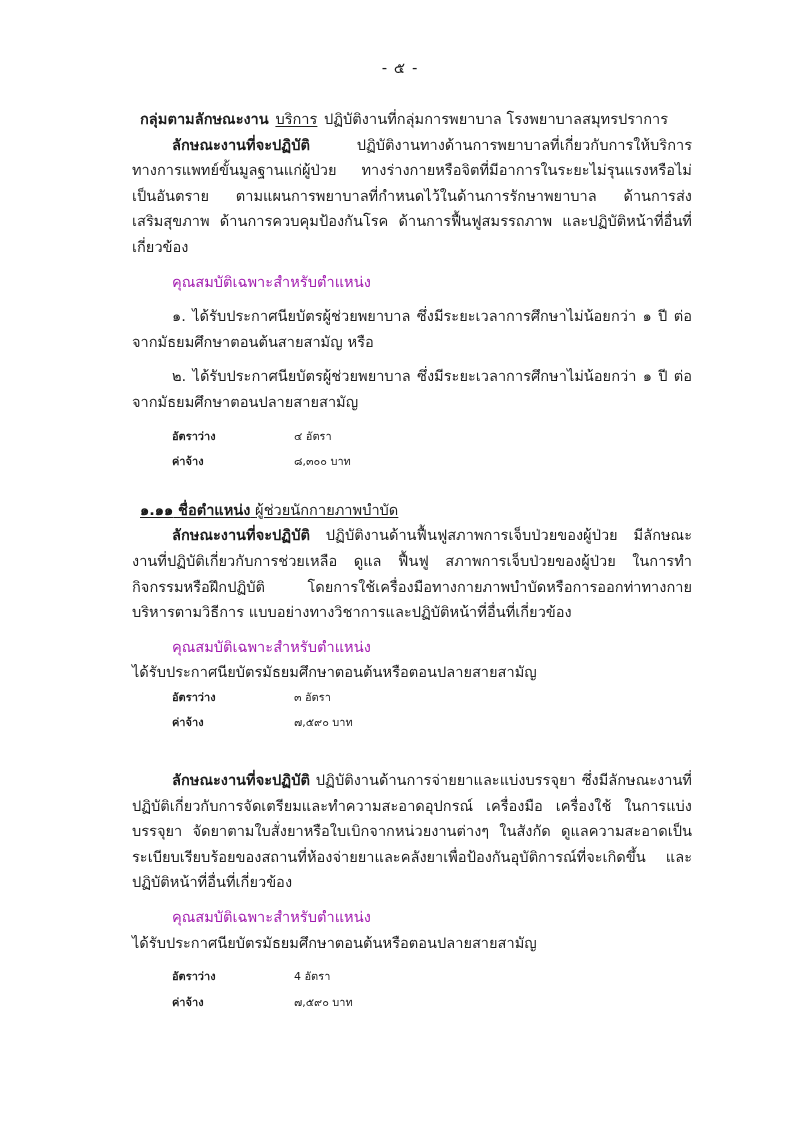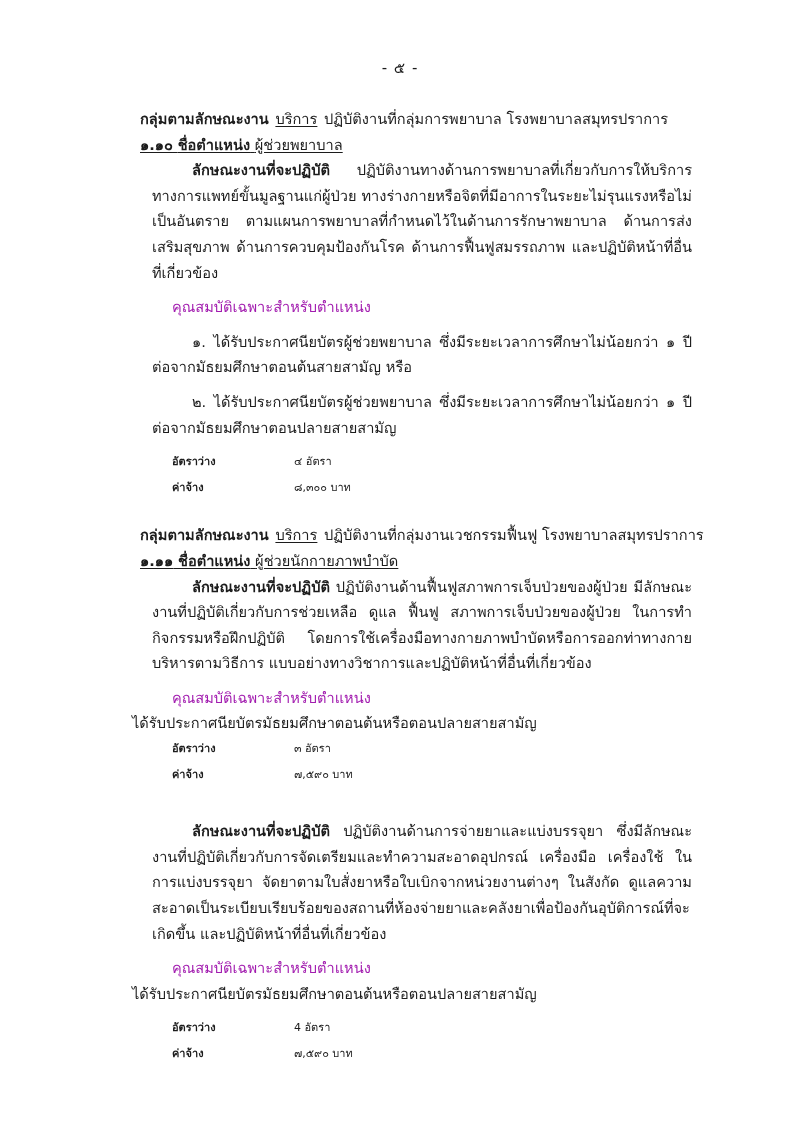--- a/index.html
+++ b/index.html
@@ -46,21 +46,20 @@
     line-height: 25.6px;
     text-align: justify;
     text-justify: inter-word;
     margin: 0 0 0 0;
     color: #1c1c1c;
     word-spacing: 0.2px;
   }
 
   .para.indent {
     text-indent: 40px;
-    margin-left: 20px;
   }
 
   
   .group-line {
     font-size: 14.6px;
     line-height: 25.6px;
     margin-left: 8px;
     color: #1c1c1c;
     white-space: nowrap;
   }
@@ -141,21 +140,20 @@
 <div class="page">
 
   <div class="page-number">- ๕ -</div>
 
   <div class="content">
 
     <div class="block">
 
       <div class="group-line"><span class="lbl">กลุ่มตามลักษณะงาน</span> <span class="ul">บริการ</span> <span class="rest">ปฏิบัติงานที่กลุ่มการพยาบาล โรงพยาบาลสมุทรปราการ</span></div>
 
-      <div class="position-line-wrap"><span class="position-line"><span class="num">๑.๑๐</span> <span class="lbl">ชื่อตำแหน่ง</span> <span class="val">ผู้ช่วยพยาบาล</span></span></div>
 
       <p class="para indent"><span class="lead">ลักษณะงานที่จะปฏิบัติ</span> <span>ปฏิบัติงานทางด้านการพยาบาลที่เกี่ยวกับการให้บริการทางการแพทย์ขั้นมูลฐานแก่ผู้ป่วย ทางร่างกายหรือจิตที่มีอาการในระยะไม่รุนแรงหรือไม่เป็นอันตราย ตามแผนการพยาบาลที่กำหนดไว้ในด้านการรักษาพยาบาล ด้านการส่งเสริมสุขภาพ ด้านการควบคุมป้องกันโรค ด้านการฟื้นฟูสมรรถภาพ และปฏิบัติหน้าที่อื่นที่เกี่ยวข้อง</span></p>
 
       <div class="spacer-sm"></div>
 
       <div class="subhead">คุณสมบัติเฉพาะสำหรับตำแหน่ง</div>
 
       <div class="spacer-sm"></div>
 
       <p class="para indent">๑. ได้รับประกาศนียบัตรผู้ช่วยพยาบาล ซึ่งมีระยะเวลาการศึกษาไม่น้อยกว่า ๑ ปี ต่อจากมัธยมศึกษาตอนต้นสายสามัญ หรือ</p>
@@ -174,21 +172,20 @@
       <div class="kv-row">
         <span class="kv-key">ค่าจ้าง</span>
         <span class="kv-val">๘,๓๐๐ บาท</span>
       </div>
     </div>
 
     <div class="spacer-lg"></div>
 
     <div class="block">
 
-      <div class="group-line"><span class="lbl">กลุ่มตามลักษณะงาน</span> <span class="ul">บริการ</span> <span class="rest">ปฏิบัติงานที่กลุ่มงานเวชกรรมฟื้นฟู โรงพยาบาลสมุทรปราการ</span></div>
 
       <div class="position-line-wrap"><span class="position-line"><span class="num">๑.๑๑</span> <span class="lbl">ชื่อตำแหน่ง</span> <span class="val">ผู้ช่วยนักกายภาพบำบัด</span></span></div>
 
       <p class="para indent"><span class="lead">ลักษณะงานที่จะปฏิบัติ</span> <span>ปฏิบัติงานด้านฟื้นฟูสภาพการเจ็บป่วยของผู้ป่วย มีลักษณะงานที่ปฏิบัติเกี่ยวกับการช่วยเหลือ ดูแล ฟื้นฟู สภาพการเจ็บป่วยของผู้ป่วย ในการทำกิจกรรมหรือฝึกปฏิบัติ โดยการใช้เครื่องมือทางกายภาพบำบัดหรือการออกท่าทางกายบริหารตามวิธีการ แบบอย่างทางวิชาการและปฏิบัติหน้าที่อื่นที่เกี่ยวข้อง</span></p>
 
       <div class="spacer-sm"></div>
 
       <div class="subhead">คุณสมบัติเฉพาะสำหรับตำแหน่ง</div>
 
       <p class="para">ได้รับประกาศนียบัตรมัธยมศึกษาตอนต้นหรือตอนปลายสายสามัญ</p>

